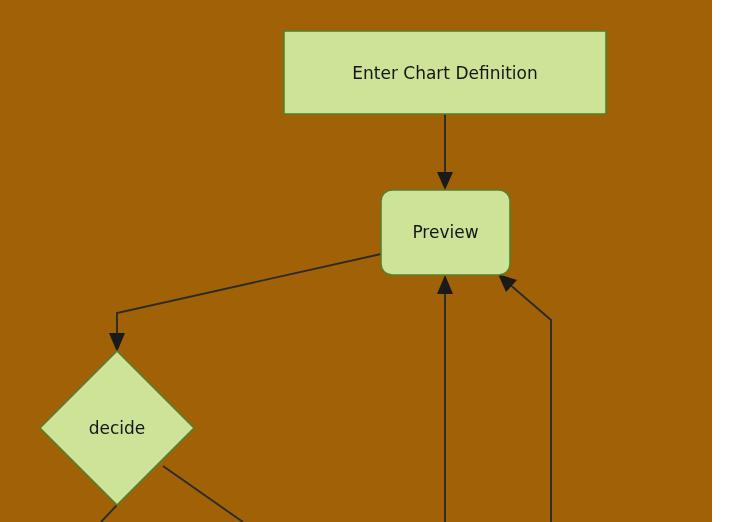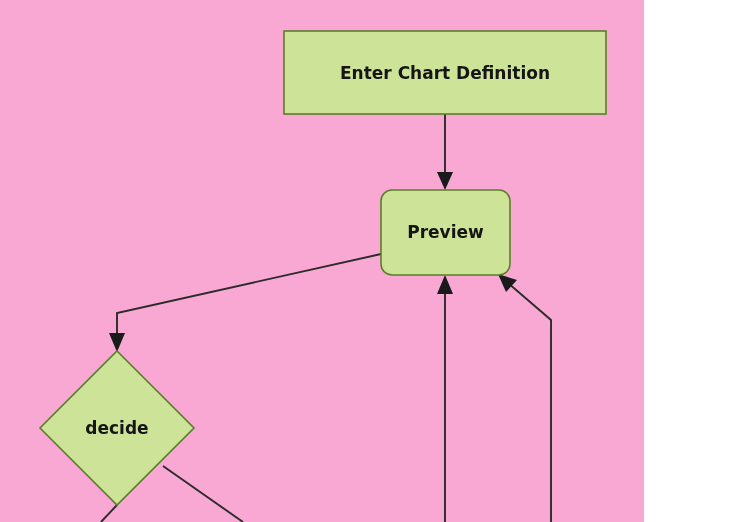--- a/index.html
+++ b/index.html
@@ -6,25 +6,24 @@
   html, body {
     margin: 0;
     padding: 0;
     background: #ffffff;
   }
   body {
     font-family: "DejaVu Sans", "Liberation Sans", sans-serif;
   }
   #canvas {
     position: relative;
-    width: 644px;
+    width: 712px;
     height: 522px;
-    background: #f9a8d4;
+    background: #a16207;
     overflow: hidden;
-    font-weight: bold;
   }
   #flow-svg {
     position: absolute;
     top: 0;
     left: 0;
     width: 740px;
     height: 522px;
     display: block;
   }
   .node-shape {

